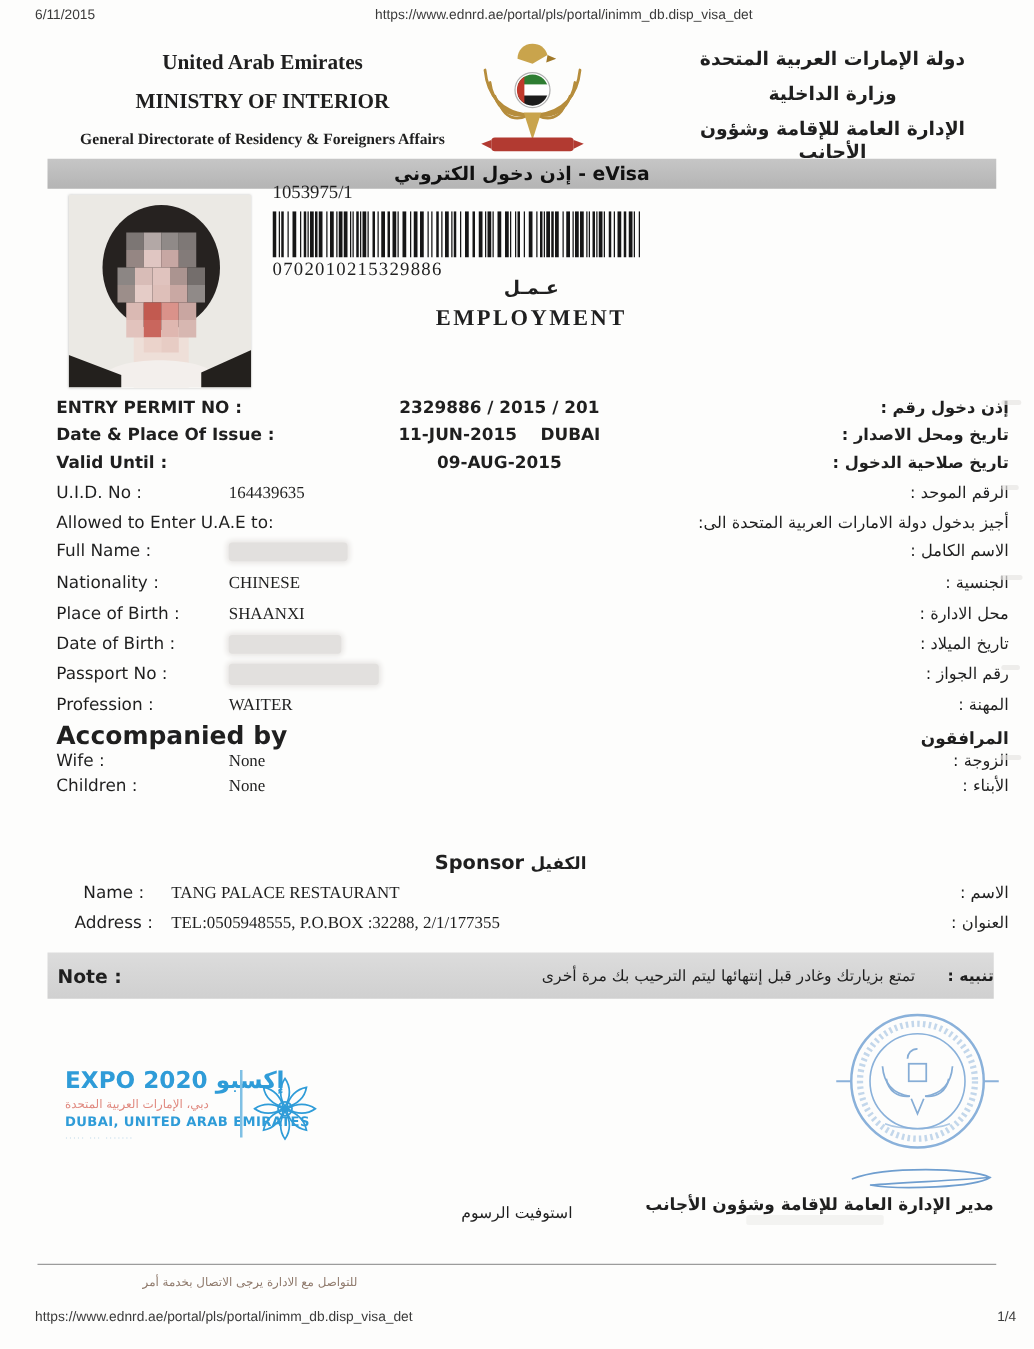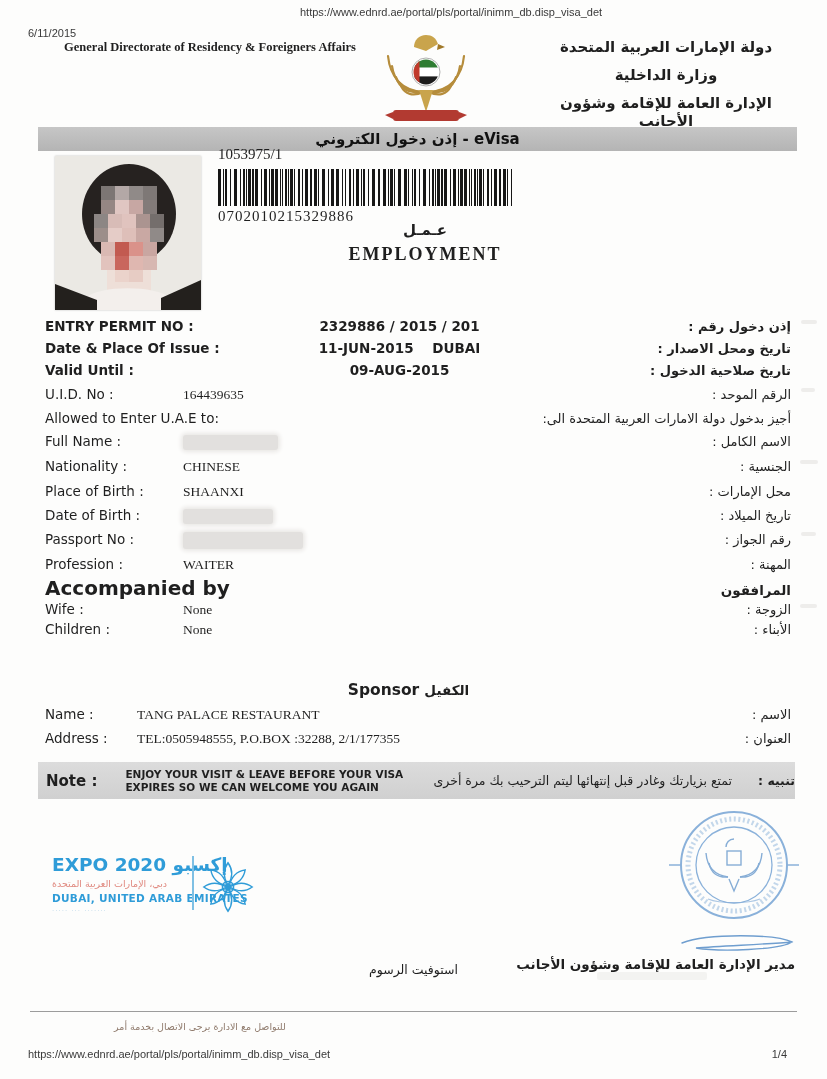--- a/index.html
+++ b/index.html
@@ -23,26 +23,26 @@
   
   .serif{font-family:"Liberation Serif",serif;}
   .permit-serial{left:218px;top:146px;font-size:15px;}
   .barcode{left:218px;top:169px;width:294px;height:37px;overflow:hidden;font-size:0;white-space:nowrap;}
   .barcode i{display:inline-block;height:100%;background:#161616;}
   .barcode-num{left:218px;top:208px;font-size:15px;letter-spacing:1px;}
   .vtype{left:250px;top:221px;width:350px;text-align:center;}
   .vtype .ar{font-weight:bold;font-size:15px;}
   .vtype .en{font-family:"Liberation Serif",serif;font-weight:bold;font-size:18px;letter-spacing:2px;margin-top:5px;}
   
-  .row{position:absolute;left:45px;right:36px;display:flex;align-items:baseline;}
+  .row{position:absolute;left:45px;right:20px;display:flex;align-items:baseline;}
   .b{font-weight:bold;}
   .lbl{font-size:13.5px;}
   .w272{width:272px;flex:none;}
   .w138{width:138px;flex:none;}
-  .w92{width:92px;flex:none;}
+  .w92{width:92px;flex:none;text-align:center;}
   .val3{width:165px;flex:none;text-align:center;font-size:13.5px;white-space:pre;}
   .vals{font-family:"Liberation Serif",serif;font-size:13.5px;}
   .arl{margin-left:auto;font-size:13px;direction:rtl;}
   .arb{font-weight:bold;}
   .redact{display:inline-block;height:15px;background:#e2e0de;border-radius:3px;
           box-shadow:0 0 4px 2px #e9e7e5;vertical-align:middle;}
   .sec-title{font-size:20px;font-weight:bold;}
   
   .sponsor-h{left:0;right:0;top:680px;text-align:center;}
   .sponsor-h .en{font-weight:bold;font-size:15.5px;}
@@ -64,33 +64,35 @@
   .expo-logo{left:200px;top:858px;}
   
   .stamp{left:668px;top:803px;}
   
   .director-en{left:35px;top:958px;font-size:15.5px;font-weight:bold;}
   .director-ar{right:32px;top:956px;font-size:13.5px;font-weight:bold;direction:rtl;}
   .fees{left:0;right:0;top:962px;text-align:center;font-size:12.5px;direction:rtl;}
   .hline{left:30px;right:30px;top:1011px;height:1px;background:#9c9c9c;}
   .contact{left:75px;top:1021px;width:250px;text-align:center;font-size:9.5px;color:#8f7a6c;direction:rtl;}
   .foot-url{left:28px;top:1048px;font-family:"Liberation Sans",sans-serif;font-size:11px;color:#3a3a3a;}
-  .foot-page{right:40px;top:1048px;font-family:"Liberation Sans",sans-serif;font-size:11px;color:#3a3a3a;}
+  .foot-page{right:14px;top:1048px;font-family:"Liberation Sans",sans-serif;font-size:11px;color:#3a3a3a;}
   
   .ghost{position:absolute;background:#e7e6e4;border-radius:2px;opacity:.7;}
 </style>
 </head>
 <body>
 
 <div class="page">
 
-  <div class="abs meta" style="left:28px;top:6px;margin-top:21px;">6/11/2015</div>
+  <div class="abs meta" style="left:28px;top:6px;">6/11/2015</div>
   <div class="abs meta" style="left:300px;top:6px;">https://www.ednrd.ae/portal/pls/portal/inimm_db.disp_visa_det</div>
 
   <div class="abs hdr-en">
+    <div class="l1">United Arab Emirates</div>
+    <div class="l2">MINISTRY OF INTERIOR</div>
     <div class="l3">General Directorate of Residency &amp; Foreigners Affairs</div>
   </div>
 
   <div class="abs" style="left:383px;top:30px;">
     <svg width="86" height="94" viewBox="0 0 86 94">
       <g stroke="#b68d3c" stroke-width="2.2" fill="none" stroke-linecap="round">
         <path d="M40,62 C18,60 7,46 5,26"></path>
         <path d="M40,62 C22,62 11,52 9,36"></path>
         <path d="M40,62 C26,64 16,58 13,47"></path>
         <path d="M40,62 C30,67 22,64 18,56"></path>
@@ -205,21 +207,21 @@
     <span class="arl">الاسم الكامل :</span>
   </div>
   <div class="row" style="top:458px">
     <span class="lbl w138">Nationality :</span>
     <span class="vals">CHINESE</span>
     <span class="arl">الجنسية :</span>
   </div>
   <div class="row" style="top:483px">
     <span class="lbl w138">Place of Birth :</span>
     <span class="vals">SHAANXI</span>
-    <span class="arl">محل الإمارات :</span>
+    <span class="arl">محل الادارة :</span>
   </div>
   <div class="row" style="top:507px">
     <span class="lbl w138">Date of Birth :</span>
     <span class="vals"><i class="redact" style="width:90px"></i></span>
     <span class="arl">تاريخ الميلاد :</span>
   </div>
   <div class="row" style="top:531px">
     <span class="lbl w138">Passport No :</span>
     <span class="vals"><i class="redact" style="width:120px;height:17px"></i></span>
     <span class="arl">رقم الجواز :</span>
@@ -255,24 +257,20 @@
     <span class="arl">الاسم :</span>
   </div>
   <div class="row" style="top:730px">
     <span class="lbl w92">Address :</span>
     <span class="vals">TEL:0505948555, P.O.BOX :32288, 2/1/177355</span>
     <span class="arl">العنوان :</span>
   </div>
 
   <div class="abs notebar">
     <span class="nlabel">Note :</span>
-    <span class="ntext">
-      <div>ENJOY YOUR VISIT &amp; LEAVE BEFORE YOUR VISA</div>
-      <div>EXPIRES SO WE CAN WELCOME YOU AGAIN</div>
-    </span>
     <span class="nar">
       <span class="t1">تنبيه :</span>
       <span>تمتع بزيارتك وغادر قبل إنتهائها ليتم الترحيب بك مرة أخرى</span>
     </span>
   </div>
 
   <div class="abs expo-text">
     <div class="e1">EXPO 2020 إكسبو</div>
     <div class="e2">دبي، الإمارات العربية المتحدة</div>
     <div class="e3">DUBAI, UNITED ARAB EMIRATES</div>

